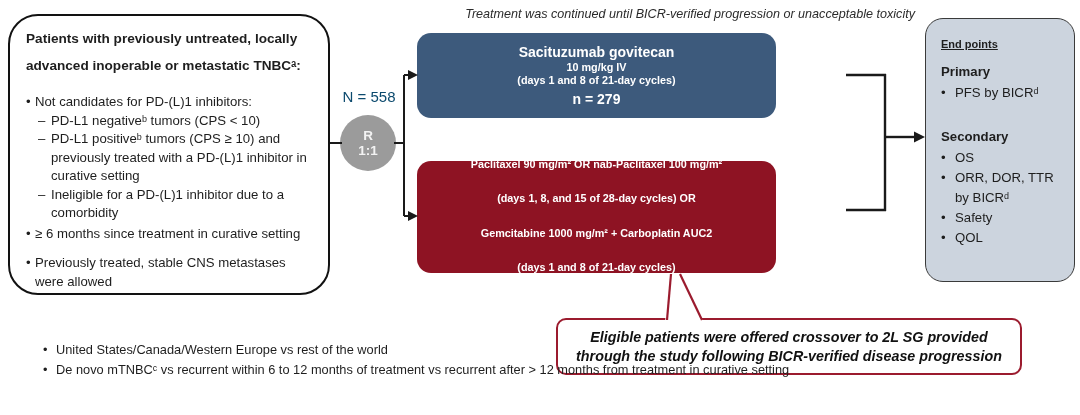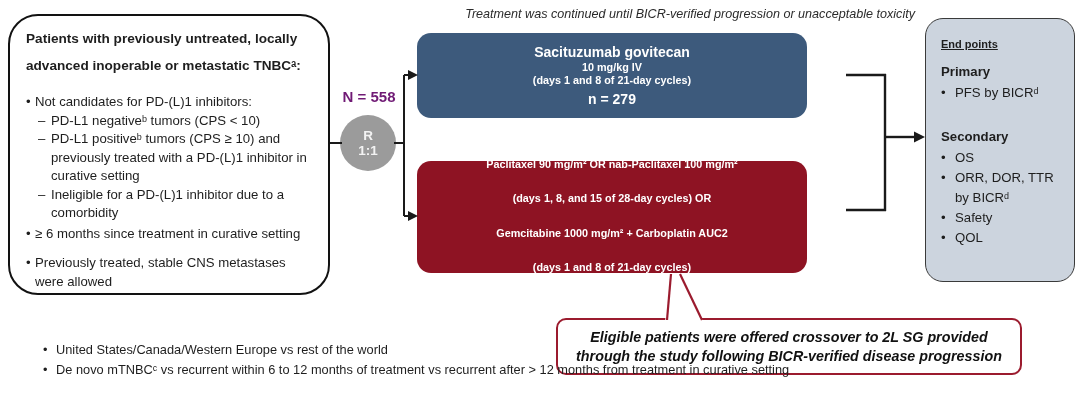--- a/index.html
+++ b/index.html
@@ -42,33 +42,33 @@
   .row .mk { flex: 0 0 auto; }
   .row.bullet .mk { width: 9px; }
   .row.dash { margin-left: 12px; }
   .row.dash .mk { width: 13px; }
   .gap-sm { height: 2px; }
   .gap-md { height: 11px; }
 
   
   .n-label {
     position: absolute; left: 330px; top: 88px; width: 78px;
-    text-align: center; font-weight: bold; font-size: 15px; color: #701a75;
+    text-align: center; font-weight: normal; font-size: 15px; color: #0c4a6e;
   }
   .r-circle {
     position: absolute; left: 340px; top: 115px; width: 56px; height: 56px;
     border-radius: 50%; background: #9b9b9b;
     display: flex; flex-direction: column; align-items: center; justify-content: center;
     color: rgba(255,255,255,0.88);
     font-size: 13.5px; line-height: 15px; font-weight: bold;
   }
 
   
   .arm {
-    position: absolute; left: 417px; width: 390px;
+    position: absolute; left: 417px; width: 359px;
     border-radius: 14px; color: #ffffff; text-align: center;
     display: flex; flex-direction: column; justify-content: center;
     font-weight: bold;
   }
   .arm.sg   { top: 33px;  height: 85px;  background: #3d5a7c; }
   .arm.chemo{ top: 161px; height: 112px; background: #8e1323; gap: 21px; }
   .arm-title { font-size: 14px; line-height: 17px; }
   .arm.chemo .arm-title { font-size: 15px; line-height: 18px; }
   .arm-line { font-size: 10.8px; line-height: 13.5px; }
   .arm-n { font-size: 14px; line-height: 17px; margin-top: 3px; }

